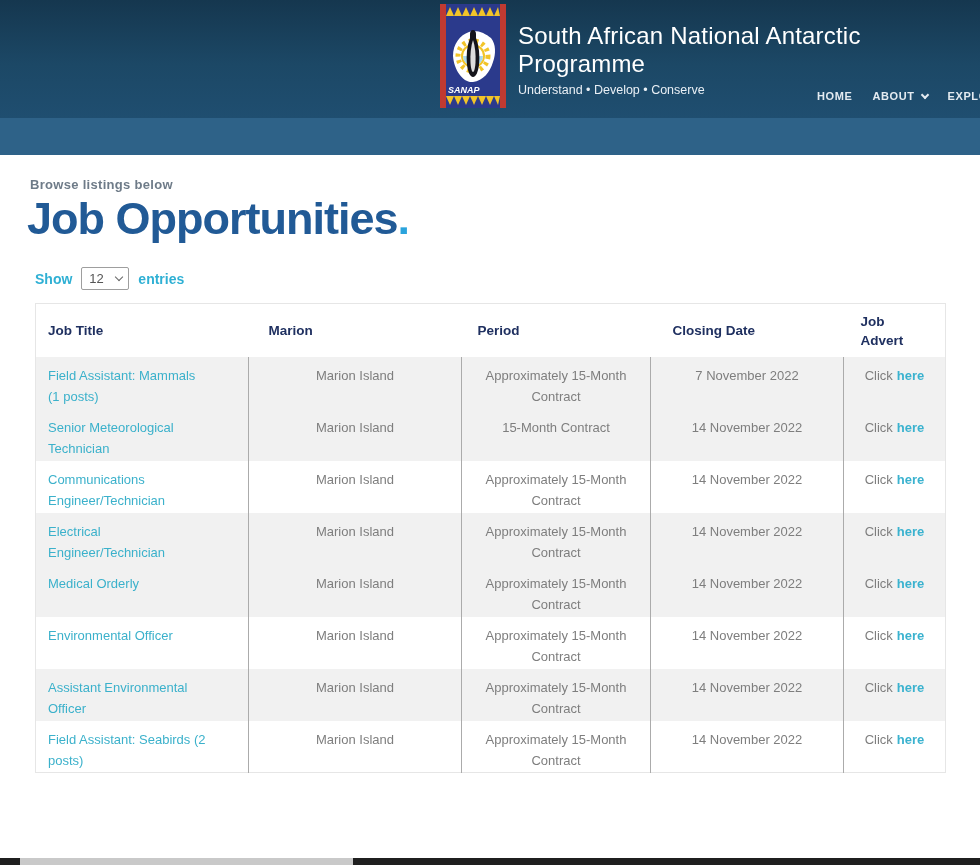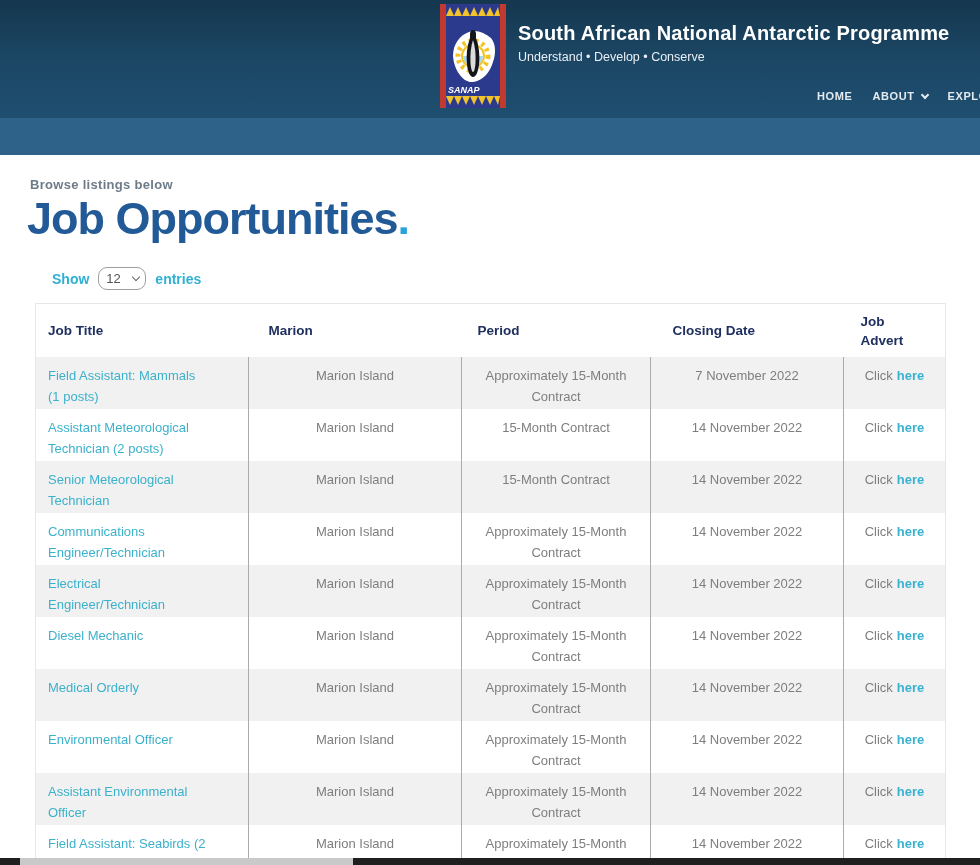--- a/index.html
+++ b/index.html
@@ -9,21 +9,21 @@
     background:#ffffff; font-family:"Liberation Sans", sans-serif;
   }
 
   
   .site-header {
     position:relative; height:118px;
     background:linear-gradient(180deg,#15374f 0%, #1c4866 55%, #1f4e70 100%);
   }
   .logo-wrap { position:absolute; left:440px; top:4px; width:76px; height:104px; }
   .brand { position:absolute; left:518px; top:22px; color:#ffffff; }
-  .brand-title { font-size:20px; font-weight:bold; letter-spacing:0.2px; }
+  .brand-title { font-size:24px; font-weight:normal; letter-spacing:0.2px; }
   .brand-tagline { margin-top:5px; font-size:12.5px; color:#e9eff5; }
   .main-nav {
     position:absolute; left:817px; top:90px; display:flex; align-items:center;
     white-space:nowrap; color:#e4ebf1; font-size:11px; font-weight:bold; letter-spacing:0.6px;
   }
   .nav-item { display:inline-flex; align-items:center; margin-right:20px; cursor:pointer; }
   .chev {
     display:inline-block; width:6px; height:6px; margin-left:7px; margin-top:-3px;
     border-right:2px solid #e4ebf1; border-bottom:2px solid #e4ebf1; transform:rotate(45deg);
   }
@@ -33,27 +33,27 @@
   .content { padding:20px 30px 0 30px; }
   .eyebrow { margin-top:2px; font-size:13px; font-weight:bold; color:#6e7b88; letter-spacing:0.3px; }
   h1.page-title {
     margin:3px 0 0 -3px; font-size:45px; line-height:1.05; font-weight:800;
     color:#215a96; letter-spacing:-1px;
   }
   .title-period { color:#2aa3dc; }
 
   
   .list-controls {
-    margin-top:25px; margin-left:22px; display:flex; align-items:center;
+    margin-top:25px; margin-left:5px; display:flex; align-items:center;
     color:#2fb0d4; font-size:14px; font-weight:bold;
   }
   .sel { position:relative; display:inline-block; margin:0 9px; }
   .sel select {
     appearance:none; -webkit-appearance:none; -moz-appearance:none;
-    width:48px; height:23px; border:1px solid #9e9e9e; border-radius:9px;
+    width:48px; height:23px; border:1px solid #9e9e9e; border-radius:2px;
     background:#ffffff; color:#555; font-size:13px; padding:0 14px 0 7px;
     font-family:"Liberation Sans", sans-serif;
   }
   .sel::after {
     content:""; position:absolute; right:7px; top:7px; width:5px; height:5px;
     border-right:1.5px solid #666; border-bottom:1.5px solid #666;
     transform:rotate(45deg); pointer-events:none;
   }
 
   
@@ -173,50 +173,36 @@
         </tr>
       </thead>
       <tbody id="jobs-body">
           <tr class="alt">
       <td class="title-cell"><a class="job-link" href="#">Field Assistant: Mammals (1 posts)</a></td>
       <td>Marion Island</td>
       <td>Approximately 15-Month Contract</td>
       <td>7 November 2022</td>
       <td><span class="click-txt">Click</span><a class="here-link" href="#">here</a></td>
     </tr>
-          <tr>
-      <td class="title-cell"><a class="job-link" href="#">Assistant Meteorological Technician (2 posts)</a></td>
-      <td>Marion Island</td>
-      <td>15-Month Contract</td>
-      <td>14 November 2022</td>
-      <td><span class="click-txt">Click</span><a class="here-link" href="#">here</a></td>
-    </tr>
           <tr class="alt">
       <td class="title-cell"><a class="job-link" href="#">Senior Meteorological Technician</a></td>
       <td>Marion Island</td>
       <td>15-Month Contract</td>
       <td>14 November 2022</td>
       <td><span class="click-txt">Click</span><a class="here-link" href="#">here</a></td>
     </tr>
           <tr>
       <td class="title-cell"><a class="job-link" href="#">Communications Engineer/Technician</a></td>
       <td>Marion Island</td>
       <td>Approximately 15-Month Contract</td>
       <td>14 November 2022</td>
       <td><span class="click-txt">Click</span><a class="here-link" href="#">here</a></td>
     </tr>
           <tr class="alt">
       <td class="title-cell"><a class="job-link" href="#">Electrical Engineer/Technician</a></td>
-      <td>Marion Island</td>
-      <td>Approximately 15-Month Contract</td>
-      <td>14 November 2022</td>
-      <td><span class="click-txt">Click</span><a class="here-link" href="#">here</a></td>
-    </tr>
-          <tr>
-      <td class="title-cell"><a class="job-link" href="#">Diesel Mechanic</a></td>
       <td>Marion Island</td>
       <td>Approximately 15-Month Contract</td>
       <td>14 November 2022</td>
       <td><span class="click-txt">Click</span><a class="here-link" href="#">here</a></td>
     </tr>
           <tr class="alt">
       <td class="title-cell"><a class="job-link" href="#">Medical Orderly</a></td>
       <td>Marion Island</td>
       <td>Approximately 15-Month Contract</td>
       <td>14 November 2022</td>

